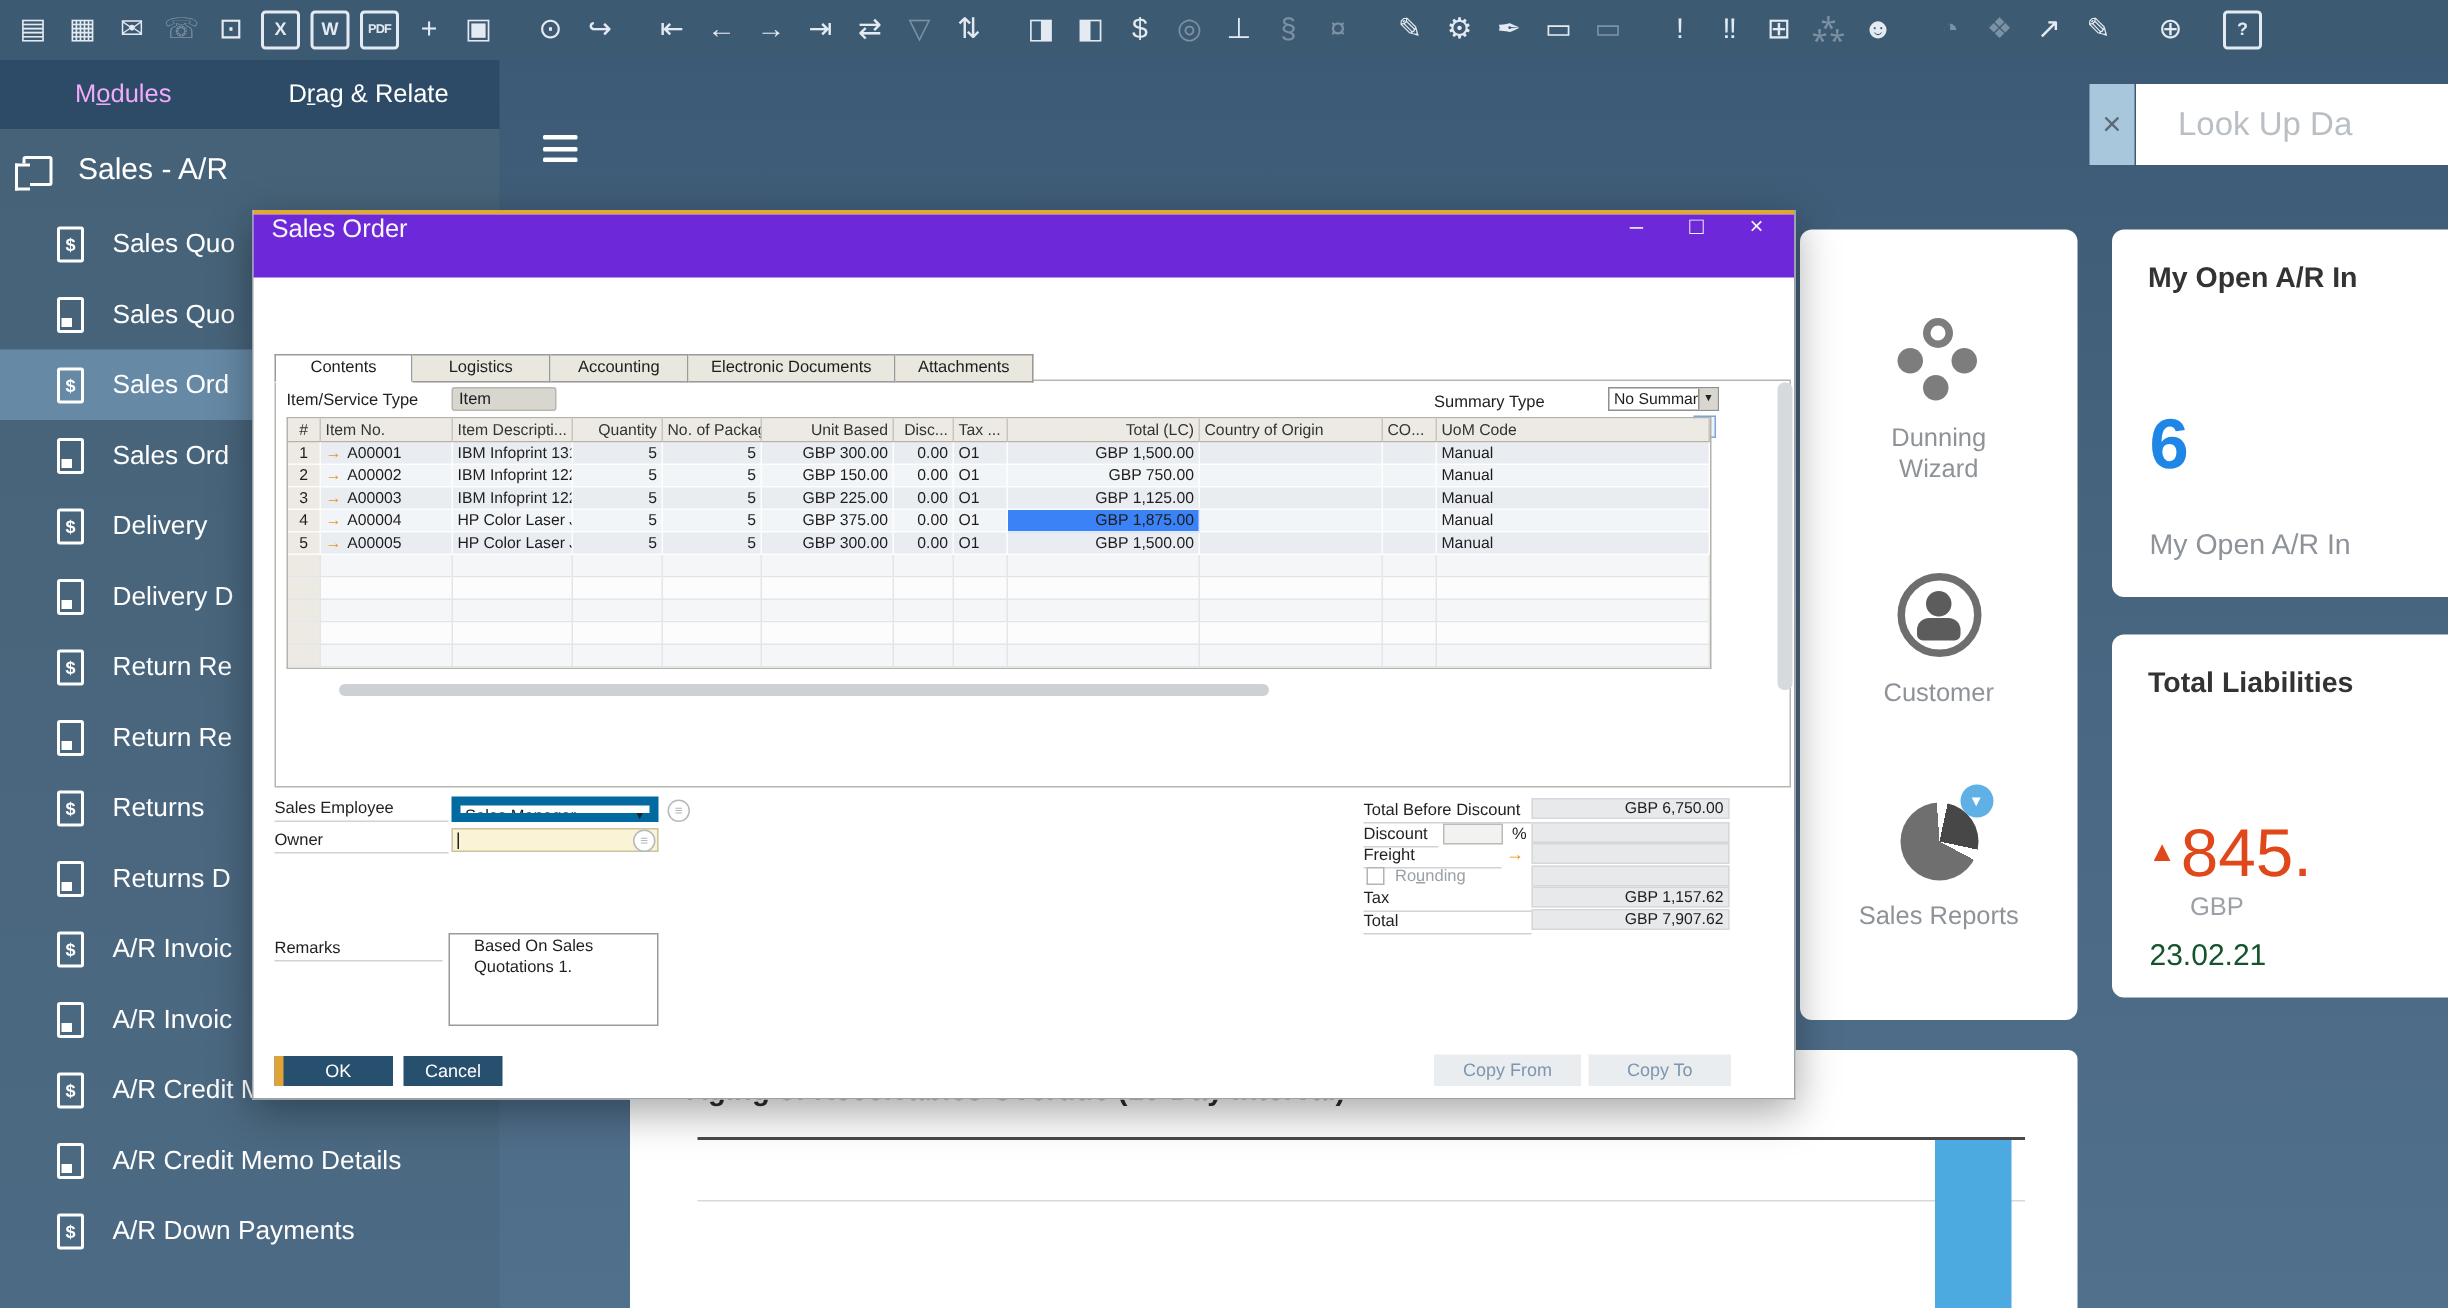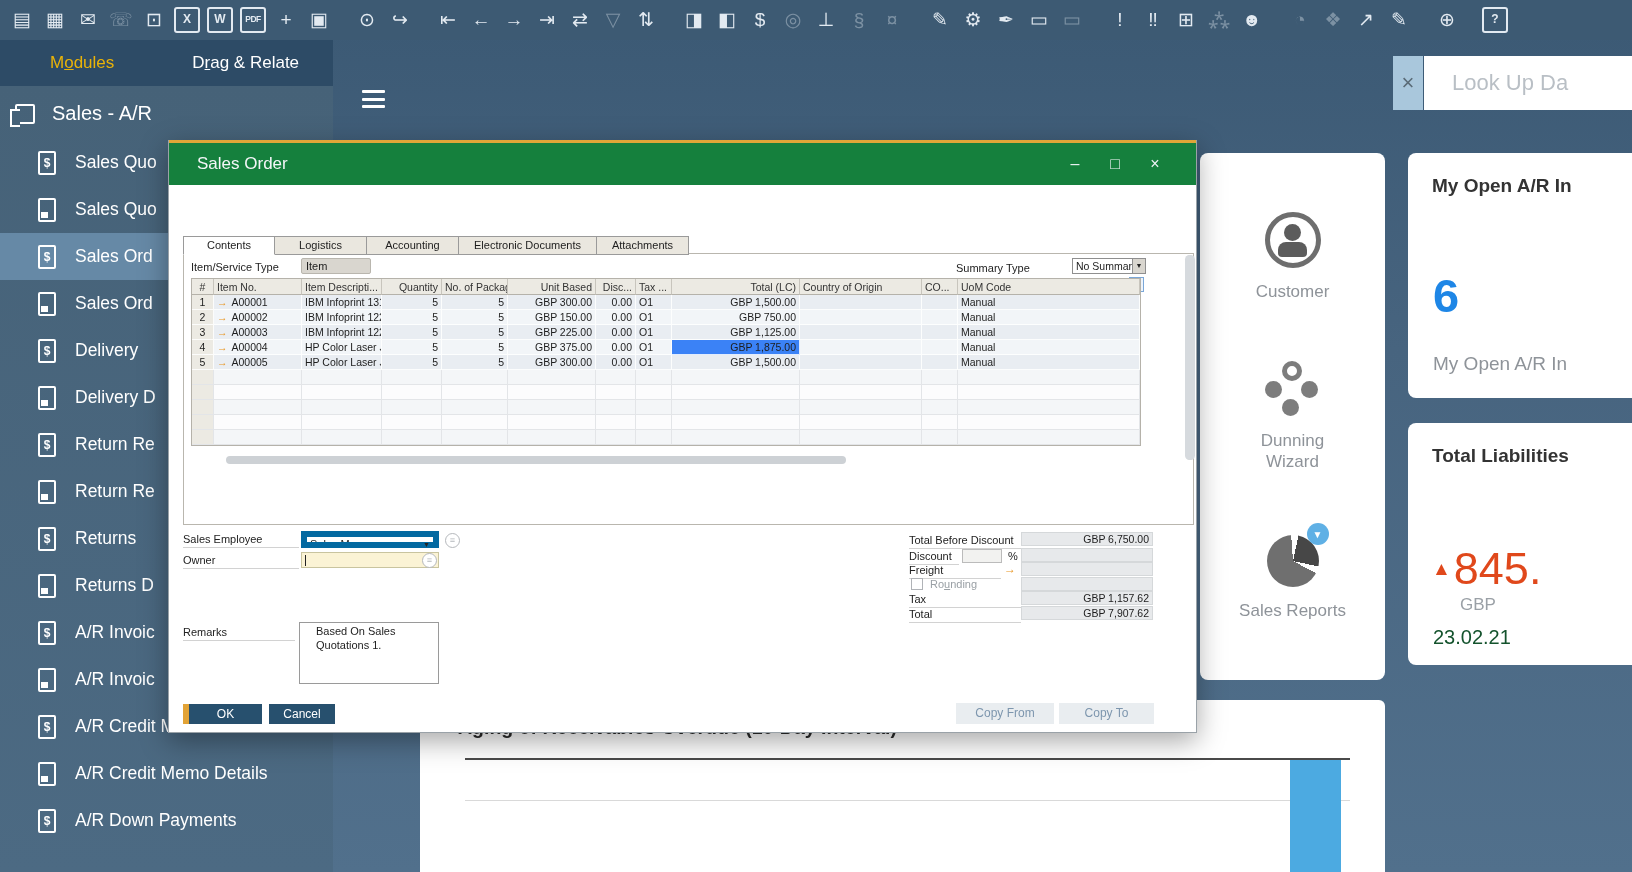--- a/index.html
+++ b/index.html
@@ -15,21 +15,21 @@
   .tbi { flex:none; width:26px; height:26px; margin-right:7px; color:#e3eaf1;
     font-size:19px; line-height:25px; text-align:center; cursor:default; }
   .tbi.boxed { border:2px solid #e3eaf1; border-radius:3px; font-size:12px;
     font-weight:bold; line-height:21px; }
   .tbi.tiny { font-size:8.5px; letter-spacing:-.5px; }
   .tbi.off { opacity:.38; }
   .tbi.gap { margin-right:22px; }
   
   #navtabs { position:absolute; left:0; top:40px; width:333px; height:46px;
     background:#2d4b66; display:flex; align-items:center; font-size:17px; }
-  #tab-modules { color:#eab308; margin-left:50px; }
+  #tab-modules { color:#f0abfc; margin-left:50px; }
   #tab-dragrelate { color:#ffffff; margin-left:78px; }
   .accel { text-decoration:underline; }
   
   #sidebar { position:absolute; left:0; top:86px; width:333px; height:786px;
     background:linear-gradient(180deg,#466278 0%,#4c6a83 100%); }
   #sidebar-header { display:flex; align-items:center; gap:17px;
     padding:16px 0 14px 15px; color:#fff; font-size:20px; }
   .module-icon { width:20px; height:20px; border:2px solid #fff;
     border-radius:2px; position:relative; background:transparent; flex:none; }
   .module-icon:before { content:""; position:absolute; left:-7px; top:3px;
@@ -103,22 +103,22 @@
     border-top:1.5px solid #d9d9d9; }
   #chart-bar { position:absolute; left:870px; top:60px; width:51px; bottom:0;
     background:#4caae1; }
   #page-vscroll { position:absolute; left:1186px; top:255px; width:9px;
     height:205px; border-radius:5px; background:#d6dade; z-index:12; }
   
   #dialog { position:absolute; left:168px; top:140px; width:1029px; height:593px;
     background:#fff; z-index:10; box-shadow:0 8px 26px rgba(0,0,0,.35);
     border:1px solid #9aa2a8; border-top:none; font-size:11px; color:#1d1d1d; }
   #dlg-topline { height:3px; background:#dfa638; }
-  #dlg-titlebar { height:42px; background:#15803d; color:#f4f6f8; display:flex;
-    align-items:center; padding:0 28px; font-size:17px; }
+  #dlg-titlebar { height:42px; background:#6d28d9; color:#f4f6f8; display:flex;
+    align-items:flex-start; padding:0 12px; font-size:17px; }
   #dlg-title { flex:1; }
   .wctl { width:26px; text-align:center; font-size:16px; margin-left:14px;
     cursor:pointer; color:#eef2f5; }
   #dlg-tabs { position:absolute; left:14px; top:96px; display:flex; z-index:3; }
   .dtab { font-size:11px; line-height:15px; padding:1px 0; width:92px;
     text-align:center; background:#eae7df; border:1px solid #9a9a9a;
     border-left:none; cursor:pointer; }
   .dtab:first-child { border-left:1px solid #9a9a9a; }
   .dtab.active { background:#fff; border-bottom-color:#fff; }
   .dtab.wide { width:138px; }
@@ -341,34 +341,34 @@
   <div class="bar"></div>
   <div class="bar"></div>
 </div>
 
 <div id="lookup-close">×</div>
 <input id="lookup-input" placeholder="Look Up Da" style="">
 
 <div class="card" id="widget-card">
     <div class="widget">
       <div class="w-ico">
-        <span class="cust-ring"></span>
-        <span class="cust-head"></span>
-        <span class="cust-body"></span>
-      </div>
-      <div class="widget-label">Customer</div>
-    </div>
-    <div class="widget">
-      <div class="w-ico">
         <span class="dot ring" style="left:17px;top:0"></span>
         <span class="dot" style="left:0;top:20px"></span>
         <span class="dot" style="left:36px;top:20px"></span>
         <span class="dot" style="left:17px;top:38px"></span>
       </div>
       <div class="widget-label">Dunning Wizard</div>
+    </div>
+    <div class="widget">
+      <div class="w-ico">
+        <span class="cust-ring"></span>
+        <span class="cust-head"></span>
+        <span class="cust-body"></span>
+      </div>
+      <div class="widget-label">Customer</div>
     </div>
     <div class="widget">
       <div class="w-ico">
         <span class="pie"></span>
         <span class="pie-badge">▼</span>
       </div>
       <div class="widget-label">Sales Reports</div>
     </div>
   </div>
 

